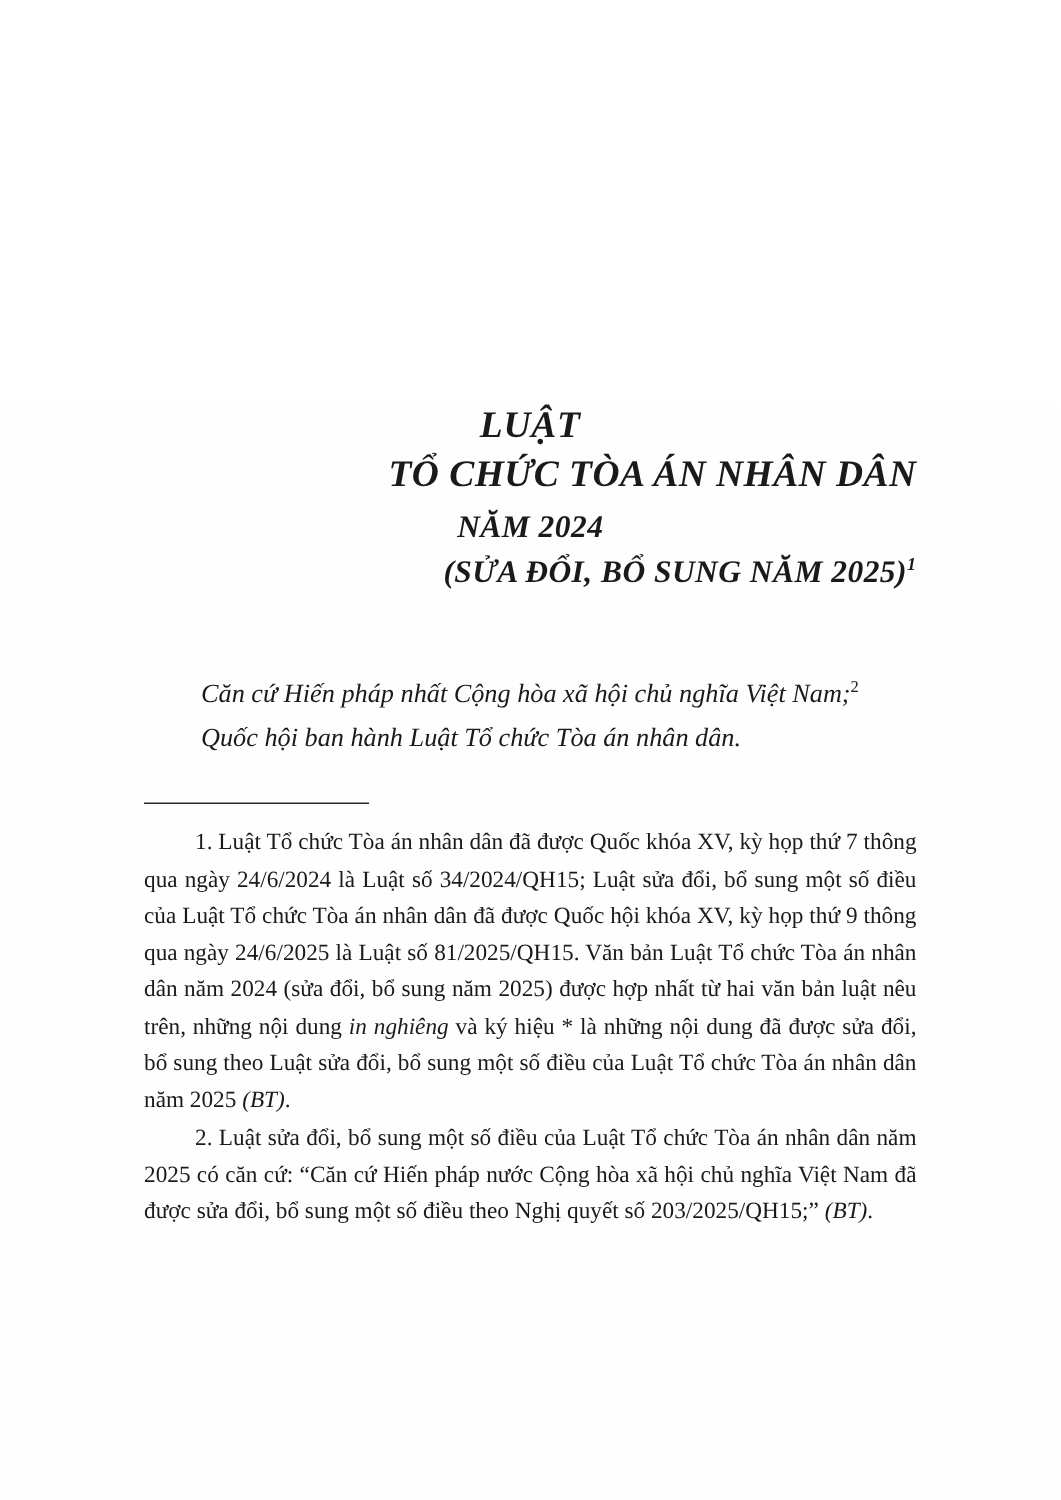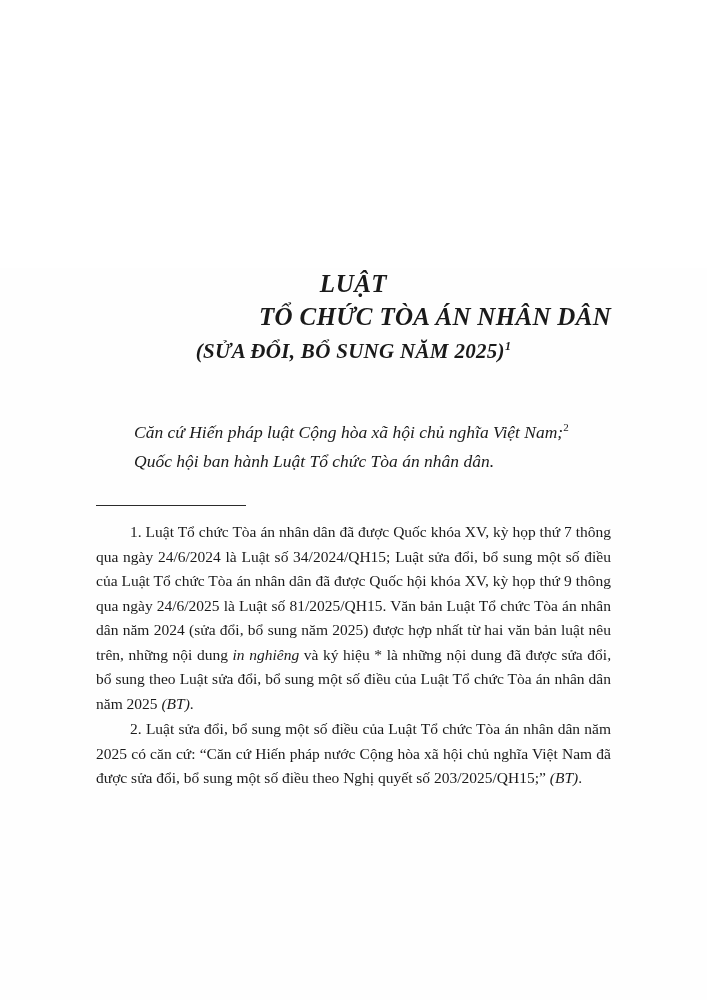--- a/index.html
+++ b/index.html
@@ -48,20 +48,21 @@
     font-size: 21px;
     font-weight: bold;
     letter-spacing: 0.3px;
     margin-top: 5px;
   }
   .title-line-4 {
     font-size: 21px;
     font-weight: bold;
     letter-spacing: 0.3px;
     margin-top: 5px;
+    text-align: right;
   }
   .title-line-4 .fn {
     font-size: 12px;
     font-weight: bold;
     vertical-align: super;
   }
 
   
   .preamble {
     margin-top: 54px;
@@ -109,25 +110,26 @@
   .footnotes i { font-style: italic; }
 </style>
 </head>
 <body>
 
 <div class="page">
 
   <div class="title-block">
     <div class="title-line-1">LUẬT</div>
     <div class="title-line-2">TỔ CHỨC TÒA ÁN NHÂN DÂN</div>
+    <div class="title-line-3">NĂM 2024</div>
     <div class="title-line-4"><span>(SỬA ĐỔI, BỔ SUNG NĂM 2025)</span><span class="fn">1</span></div>
   </div>
 
   <div class="preamble">
-    <p><span>Căn cứ Hiến pháp luật Cộng hòa xã hội chủ nghĩa Việt Nam;</span><span class="fn">2</span></p>
+    <p><span>Căn cứ Hiến pháp nhất Cộng hòa xã hội chủ nghĩa Việt Nam;</span><span class="fn">2</span></p>
     <p>Quốc hội ban hành Luật Tổ chức Tòa án nhân dân.</p>
   </div>
 
   <div class="fn-rule"></div>
 
   <div class="footnotes">
     <p id="fn1"><span>1. </span><b>Luật Tổ chức Tòa án nhân dân</b><span> đã được Quốc khóa XV, kỳ họp thứ 7 thông qua ngày 24/6/2024 là Luật số 34/2024/QH15; </span><b>Luật sửa đổi, bổ sung một số điều của Luật Tổ chức Tòa án nhân dân</b><span> đã được Quốc hội khóa XV, kỳ họp thứ 9 thông qua ngày 24/6/2025 là Luật số 81/2025/QH15. Văn bản Luật Tổ chức Tòa án nhân dân năm 2024 (sửa đổi, bổ sung năm 2025) được hợp nhất từ hai văn bản luật nêu trên, những nội dung </span><i>in nghiêng</i><span> và ký hiệu * là những nội dung đã được sửa đổi, bổ sung theo Luật sửa đổi, bổ sung một số điều của Luật Tổ chức Tòa án nhân dân năm 2025 </span><i>(BT)</i><span>.</span></p>
     <p id="fn2"><span>2. </span><span>Luật sửa đổi, bổ sung một số điều của Luật Tổ chức Tòa án nhân dân năm 2025 có căn cứ: “Căn cứ Hiến pháp nước Cộng hòa xã hội chủ nghĩa Việt Nam đã được sửa đổi, bổ sung một số điều theo Nghị quyết số 203/2025/QH15;” </span><i>(BT)</i><span>.</span></p>
   </div>
 

